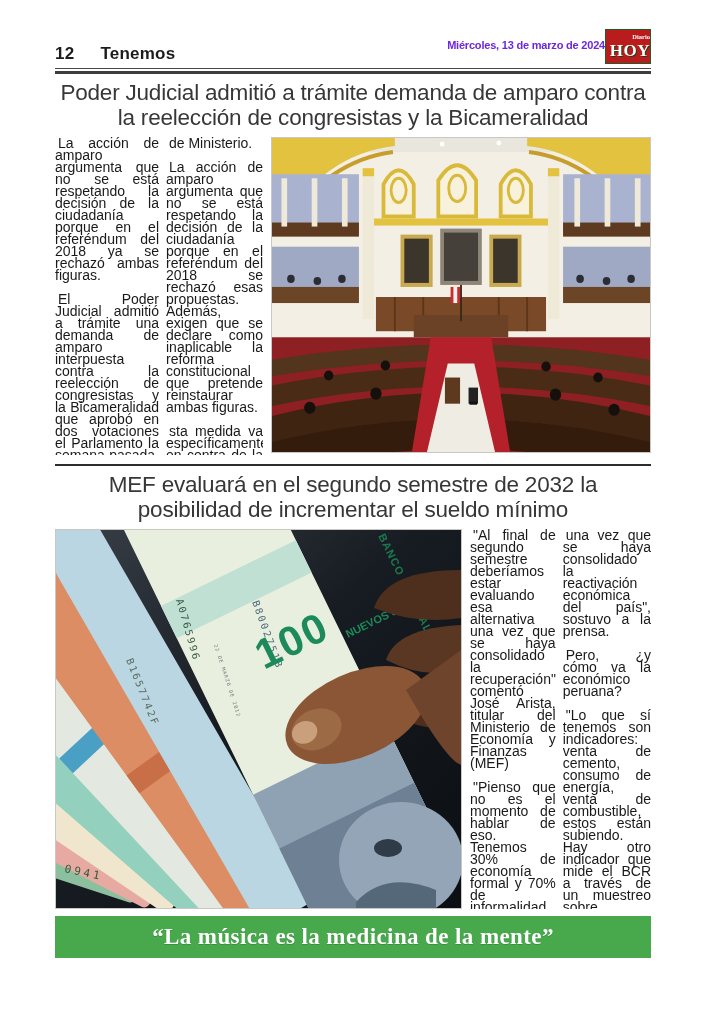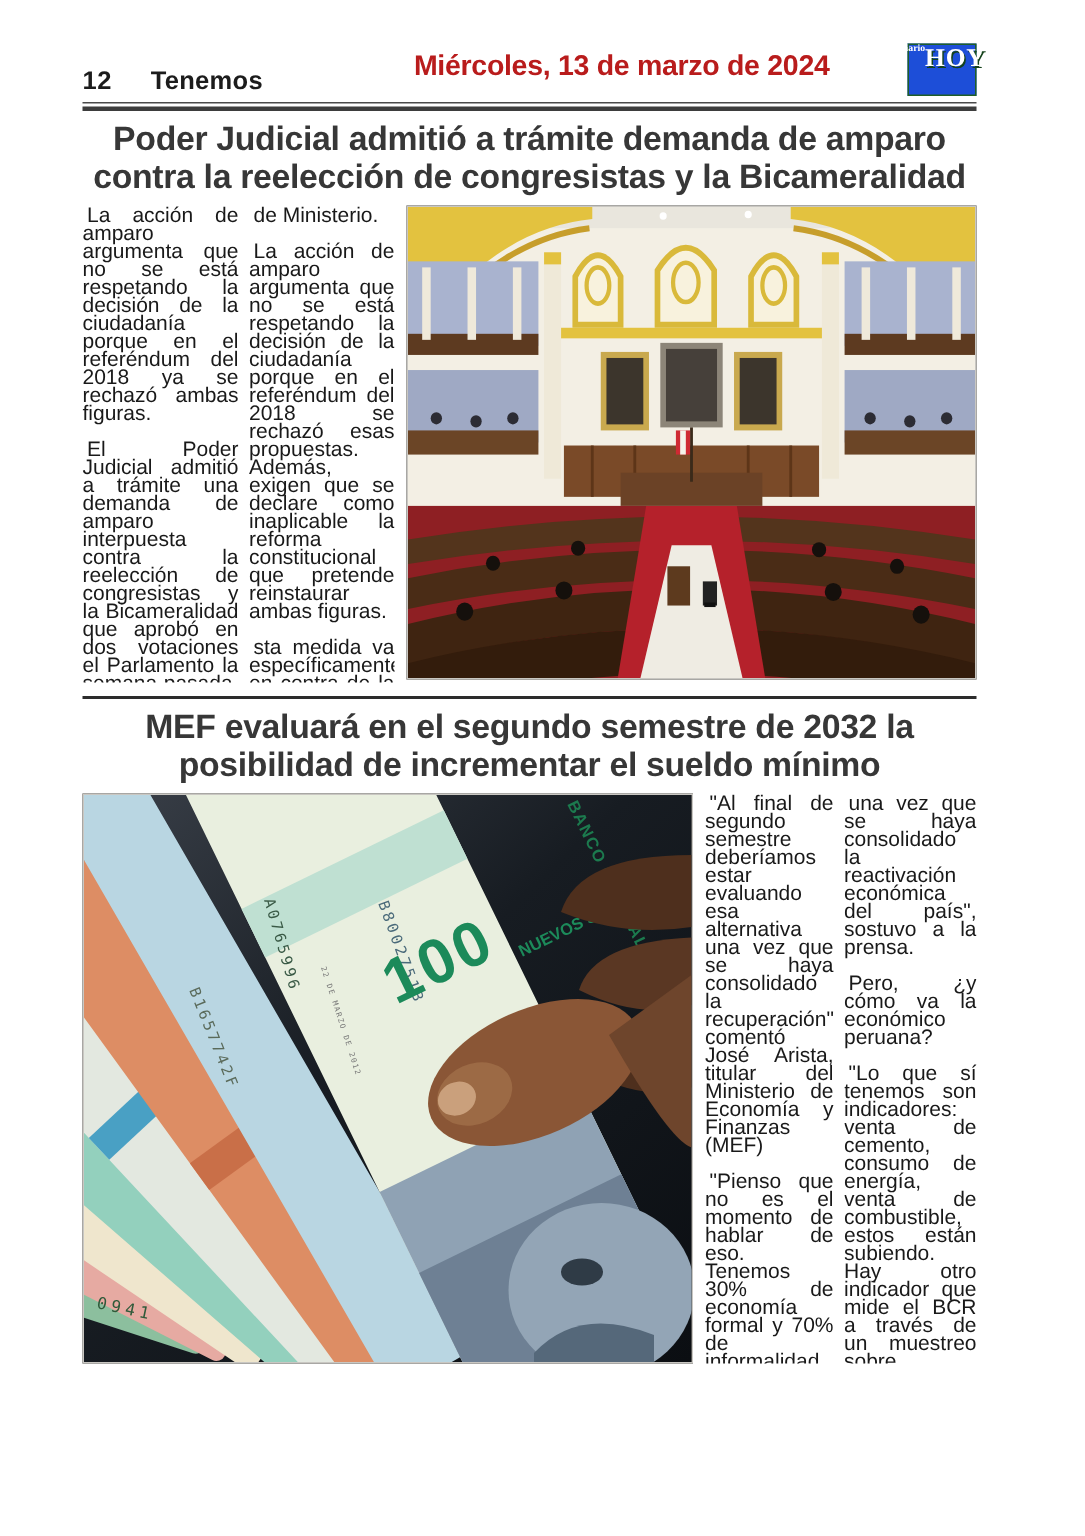--- a/index.html
+++ b/index.html
@@ -3,28 +3,28 @@
 <meta charset="utf-8">
 <style>
   html,body{margin:0;padding:0;background:#ffffff;}
   body{width:723px;height:1024px;overflow:hidden;font-family:"Liberation Sans",sans-serif;color:#1c1c1c;}
   .sheet{box-sizing:border-box;width:723px;height:1024px;padding:26px 72px 0 55px;background:#fff;position:relative;}
 
   
   .masthead{display:flex;align-items:flex-end;height:38px;}
   .pg-num{font-size:17px;font-weight:bold;letter-spacing:.3px;}
   .section{font-size:17px;font-weight:bold;margin-left:26px;letter-spacing:.2px;}
-  .mast-date{margin-left:auto;font-size:19px;font-weight:bold;letter-spacing:-.2px;color:#b91c1c;margin-right:52px;align-self:center;}
-  .logo{background:#1d4ed8;color:#fff;width:44px;height:33px;display:flex;flex-direction:row;align-items:flex-start;justify-content:center;line-height:1;border:1px solid #1f5e27;}
+  .mast-date{margin-left:auto;font-size:11px;font-weight:bold;letter-spacing:-.2px;color:#6d28d9;align-self:center;}
+  .logo{background:#b91c1c;color:#fff;width:44px;height:33px;display:flex;flex-direction:column;align-items:flex-end;justify-content:center;line-height:1;border:1px solid #1f5e27;}
   .logo-top{font-size:6.5px;font-weight:bold;font-family:"Liberation Serif",serif;margin-bottom:1px;}
   .logo-main{font-size:17px;font-weight:bold;font-family:"Liberation Serif",serif;letter-spacing:.5px;text-shadow:1px 1px 0 #14421a;}
   .mast-rule{margin-top:4px;border-top:1px solid #4a4a4a;border-bottom:3px solid #3d3d3d;height:2px;}
 
   
-  h1{font-size:22.5px;line-height:1.09;text-align:center;color:#373737;margin:7px 0 0 0;font-weight:bold;letter-spacing:-.2px;}
+  h1{font-size:22.5px;line-height:1.09;text-align:center;color:#373737;margin:7px 0 0 0;font-weight:normal;letter-spacing:-.2px;}
 
   
   .art-body{display:flex;margin-top:7px;}
   .col{font-size:14px;line-height:12px;text-align:justify;overflow:hidden;color:#191919;}
   .para{margin:0 0 12px 0;text-indent:3px;}
   .para:last-child{margin-bottom:0;}
   .w1{width:104px;margin-right:7px;height:318px;}
   .w2{width:97px;margin-right:8px;height:318px;}
   .w3{width:97px;margin-left:8px;height:380px;}
   .w4{width:100px;margin-left:7px;height:380px;}
@@ -255,14 +255,17 @@
           <p class="para">"Pienso que no es el momento de hablar de eso. Tenemos 30% de economía formal y 70% de informalidad, se han notado indicadores de reactivación económica, pero la verdad es que creo que al final de segundo semestre deberíamos estar evaluando esa alternativa</p>
         </div>
       <div class="col w4">
           <p class="para">una vez que se haya consolidado la reactivación económica del país", sostuvo a la prensa.</p>
           <p class="para">Pero, ¿y cómo va la económico peruana?</p>
           <p class="para">"Lo que sí tenemos son indicadores: venta de cemento, consumo de energía, venta de combustible, estos están subiendo. Hay otro indicador que mide el BCR a través de un muestreo sobre decisiones de inversiones y de contratación del sector empresarial, eso indicadores están mejorando, hay otros en rojo, pero las tendencias están hacia arriba".</p>
         </div>
     </div>
   </section>
 
+  <div class="banner">
+    <span>“La música es la medicina de la mente”</span>
+  </div>
 
 </div>
 
 </body></html>

